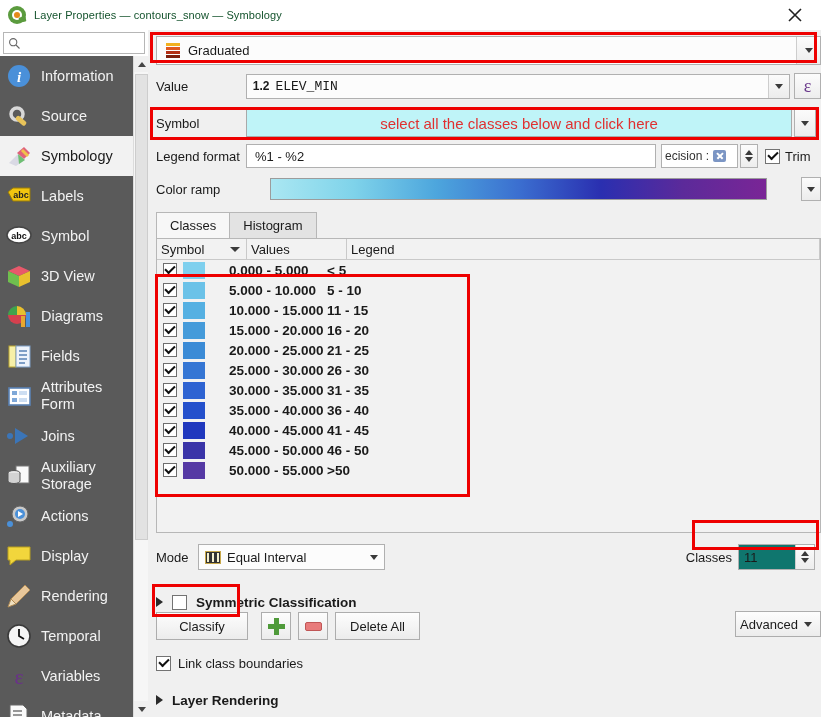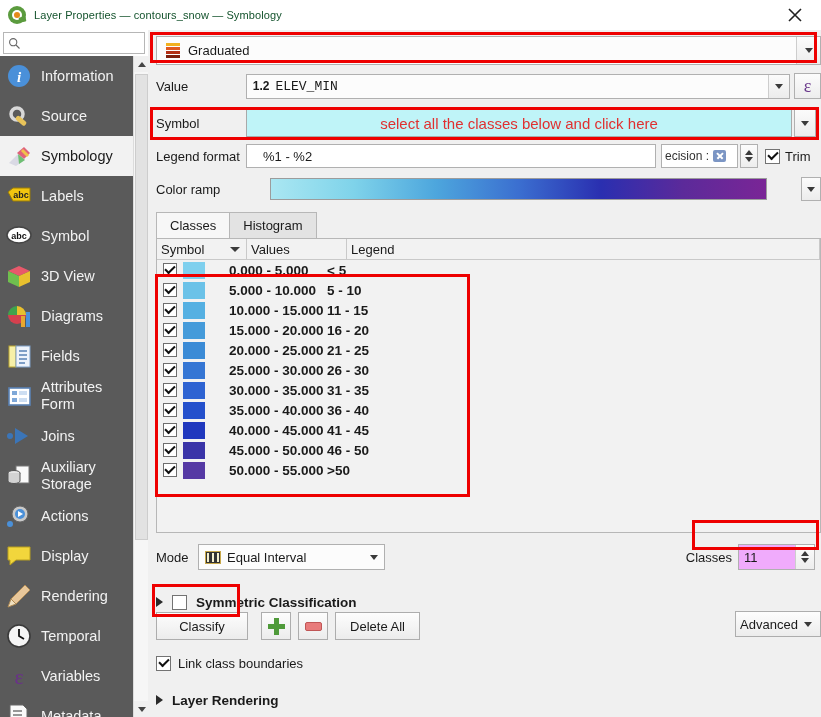--- a/index.html
+++ b/index.html
@@ -166,21 +166,21 @@
     width: 22px; height: 28px; margin-left: 2px;
     background: linear-gradient(#fbfbfb,#ececec); border: 1px solid #b0b0b0;
     display: flex; align-items: center; justify-content: center; cursor: pointer;
   }
 
   
   #legend-row { position: absolute; left: 8px; top: 113px; width: 665px; height: 26px; }
   #legend-label { width: 90px; }
   #legend-input {
     width: 410px; height: 24px; border: 1px solid #b0b0b0; background: #fff;
-    font-size: 13px; padding-left: 16px; font-family: "Liberation Sans", sans-serif;
+    font-size: 13px; padding-left: 8px; font-family: "Liberation Sans", sans-serif;
     outline: none; color: #1a1a1a;
   }
   #precision-box {
     width: 77px; height: 24px; margin-left: 5px;
     border: 1px solid #b0b0b0; background: #fff;
     display: flex; align-items: center; overflow: hidden;
     font-size: 12px; padding-left: 3px; color: #333;
   }
   #precision-clear {
     width: 13px; height: 12px; background: #7b95c4; border-radius: 2px;
@@ -270,21 +270,21 @@
   #mode-label { width: 42px; }
   #mode-combo { width: 187px; height: 26px; padding-left: 6px; }
   .eqint-ico {
     width: 16px; height: 13px; margin-right: 6px; flex: 0 0 auto;
     background: #333; border: 1px solid #c8a84a;
     display: flex; align-items: center; justify-content: space-around;
   }
   .eqint-ico i { width: 2px; height: 9px; background: #f5f0cf; display: block; }
   #classes-label { font-size: 13px; }
   #classes-spin {
-    width: 77px; height: 26px; border: 1px solid #b0b0b0; background: #f0abfc;
+    width: 77px; height: 26px; border: 1px solid #b0b0b0; background: #0f766e;
     display: flex; align-items: center; position: relative; font-size: 13px;
     padding-left: 5px; margin-left: 6px;
   }
   #classes-spin .sp {
     position: absolute; right: 0; top: 0; bottom: 0; width: 19px;
     border-left: 1px solid #cdcdcd; background: linear-gradient(#fcfcfc,#ededed);
     display: flex; flex-direction: column; align-items: center; justify-content: center;
   }
 
   

